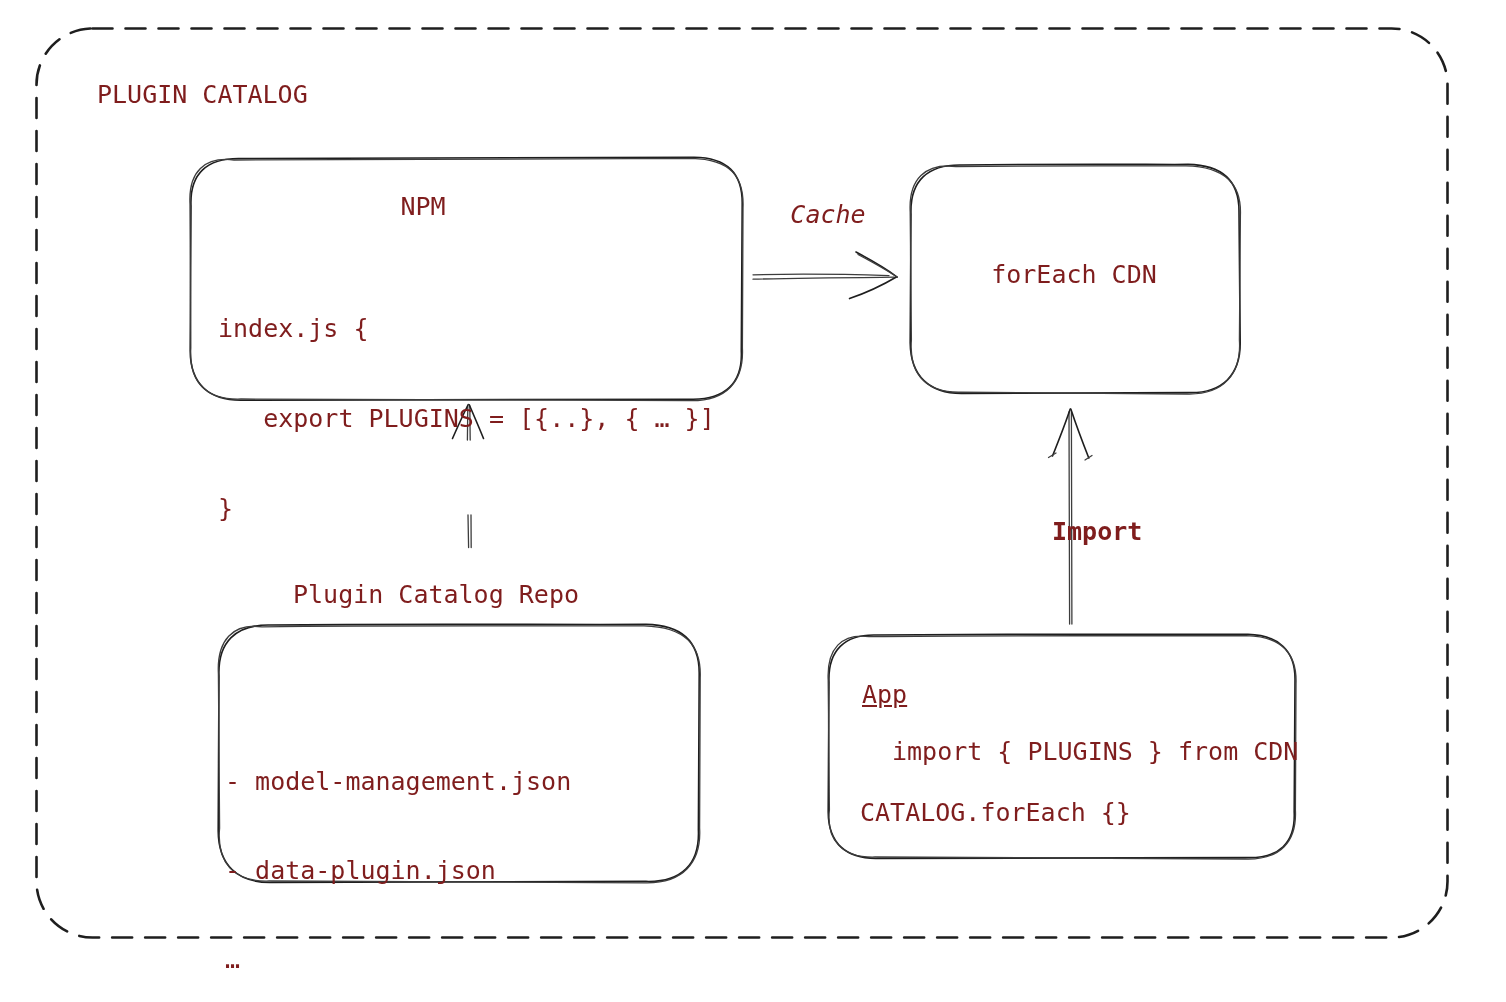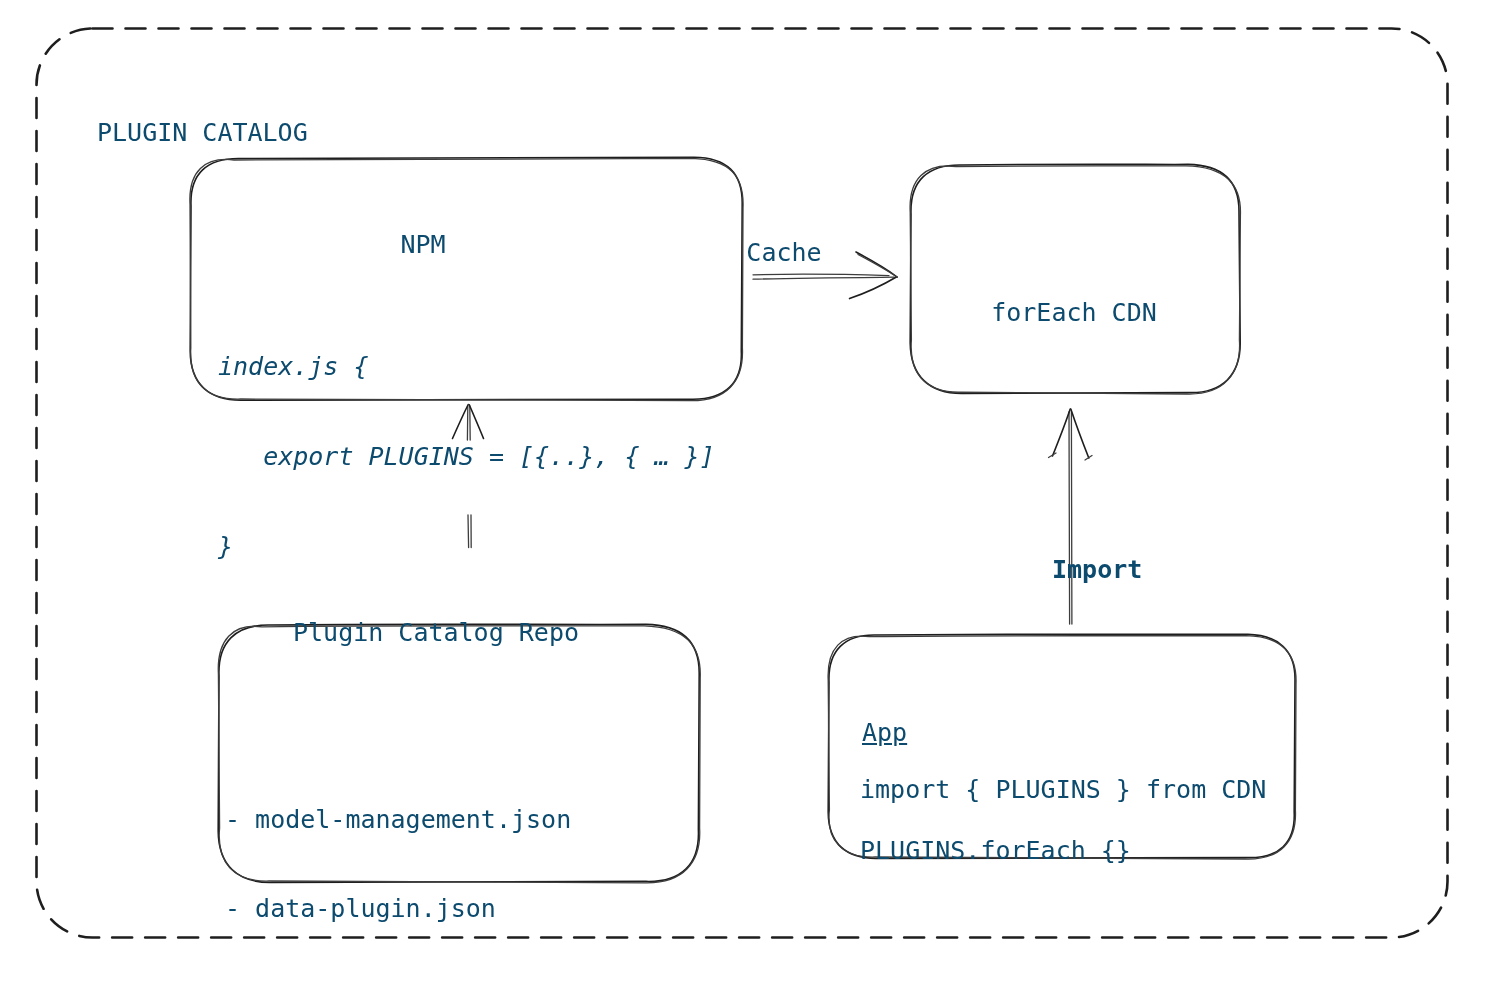--- a/index.html
+++ b/index.html
@@ -18,26 +18,25 @@
     width: 1506px; height: 1002px;
   }
   .sketch path, .sketch rect { fill: none; stroke: #1e1e1e; stroke-width: 1.6; stroke-linecap: round; stroke-linejoin: round; }
   .sketch .thin  { stroke: #3d3d3d; stroke-width: 1.3; }
   .sketch .frame { stroke-width: 2.6; stroke-dasharray: 20 13; }
   .t {
     position: absolute;
     font-size: 25px;
     line-height: 30px;
     white-space: pre;
-    color: #0c4a6e;
-    margin-top: 38px;
+    color: #7f1d1d;
   }
   .ctr { transform: translateX(-50%); text-align: right; }
   .lines29 div { line-height: 29px; }
-  .lines30 div { line-height: 30px; font-style: italic; }
+  .lines30 div { line-height: 30px; }
 </style>
 </head>
 <body>
 
 <div class="stage">
 
   <svg class="sketch" viewBox="0 0 1506 1002">
 
     <g>
       <rect class="frame" x="36.5" y="28.5" width="1411" height="909" rx="56" ry="56"></rect>
@@ -92,31 +91,31 @@
 
   <div class="t" style="left:97px; top:80px;">PLUGIN CATALOG</div>
 
   <div class="t ctr" style="left:423px; top:192px;">NPM</div>
   <div class="t lines30" style="left:218px; top:254px;">
     <div>index.js {</div>
     <div>   export PLUGINS = [{..}, { … }]</div>
     <div>}</div>
   </div>
 
-  <div class="t ctr" style="left:784px; top:200px;">Cache</div>
+  <div class="t ctr" style="left:828px; top:200px;font-style:italic;">Cache</div>
 
   <div class="t ctr" style="left:1074px; top:260px;">forEach CDN</div>
 
 
   <div class="t" style="left:1052px; top:517px;font-weight:bold;">Import</div>
 
   <div class="t ctr" style="left:436px; top:580px;">Plugin Catalog Repo</div>
   <div class="t lines29" style="left:225px; top:707px;">
     <div>- model-management.json</div>
     <div>- data-plugin.json</div>
     <div>…</div>
   </div>
 
   <div class="t" style="left:862px; top:680px;text-decoration:underline;">App</div>
-  <div class="t" style="left:860px; top:737px;">import { PLUGINS } from CDN</div>
-  <div class="t" style="left:860px; top:798px;">PLUGINS.forEach {}</div>
+  <div class="t" style="left:892px; top:737px;">import { PLUGINS } from CDN</div>
+  <div class="t" style="left:860px; top:798px;">CATALOG.forEach {}</div>
 
 </div>
 
 </body></html>

